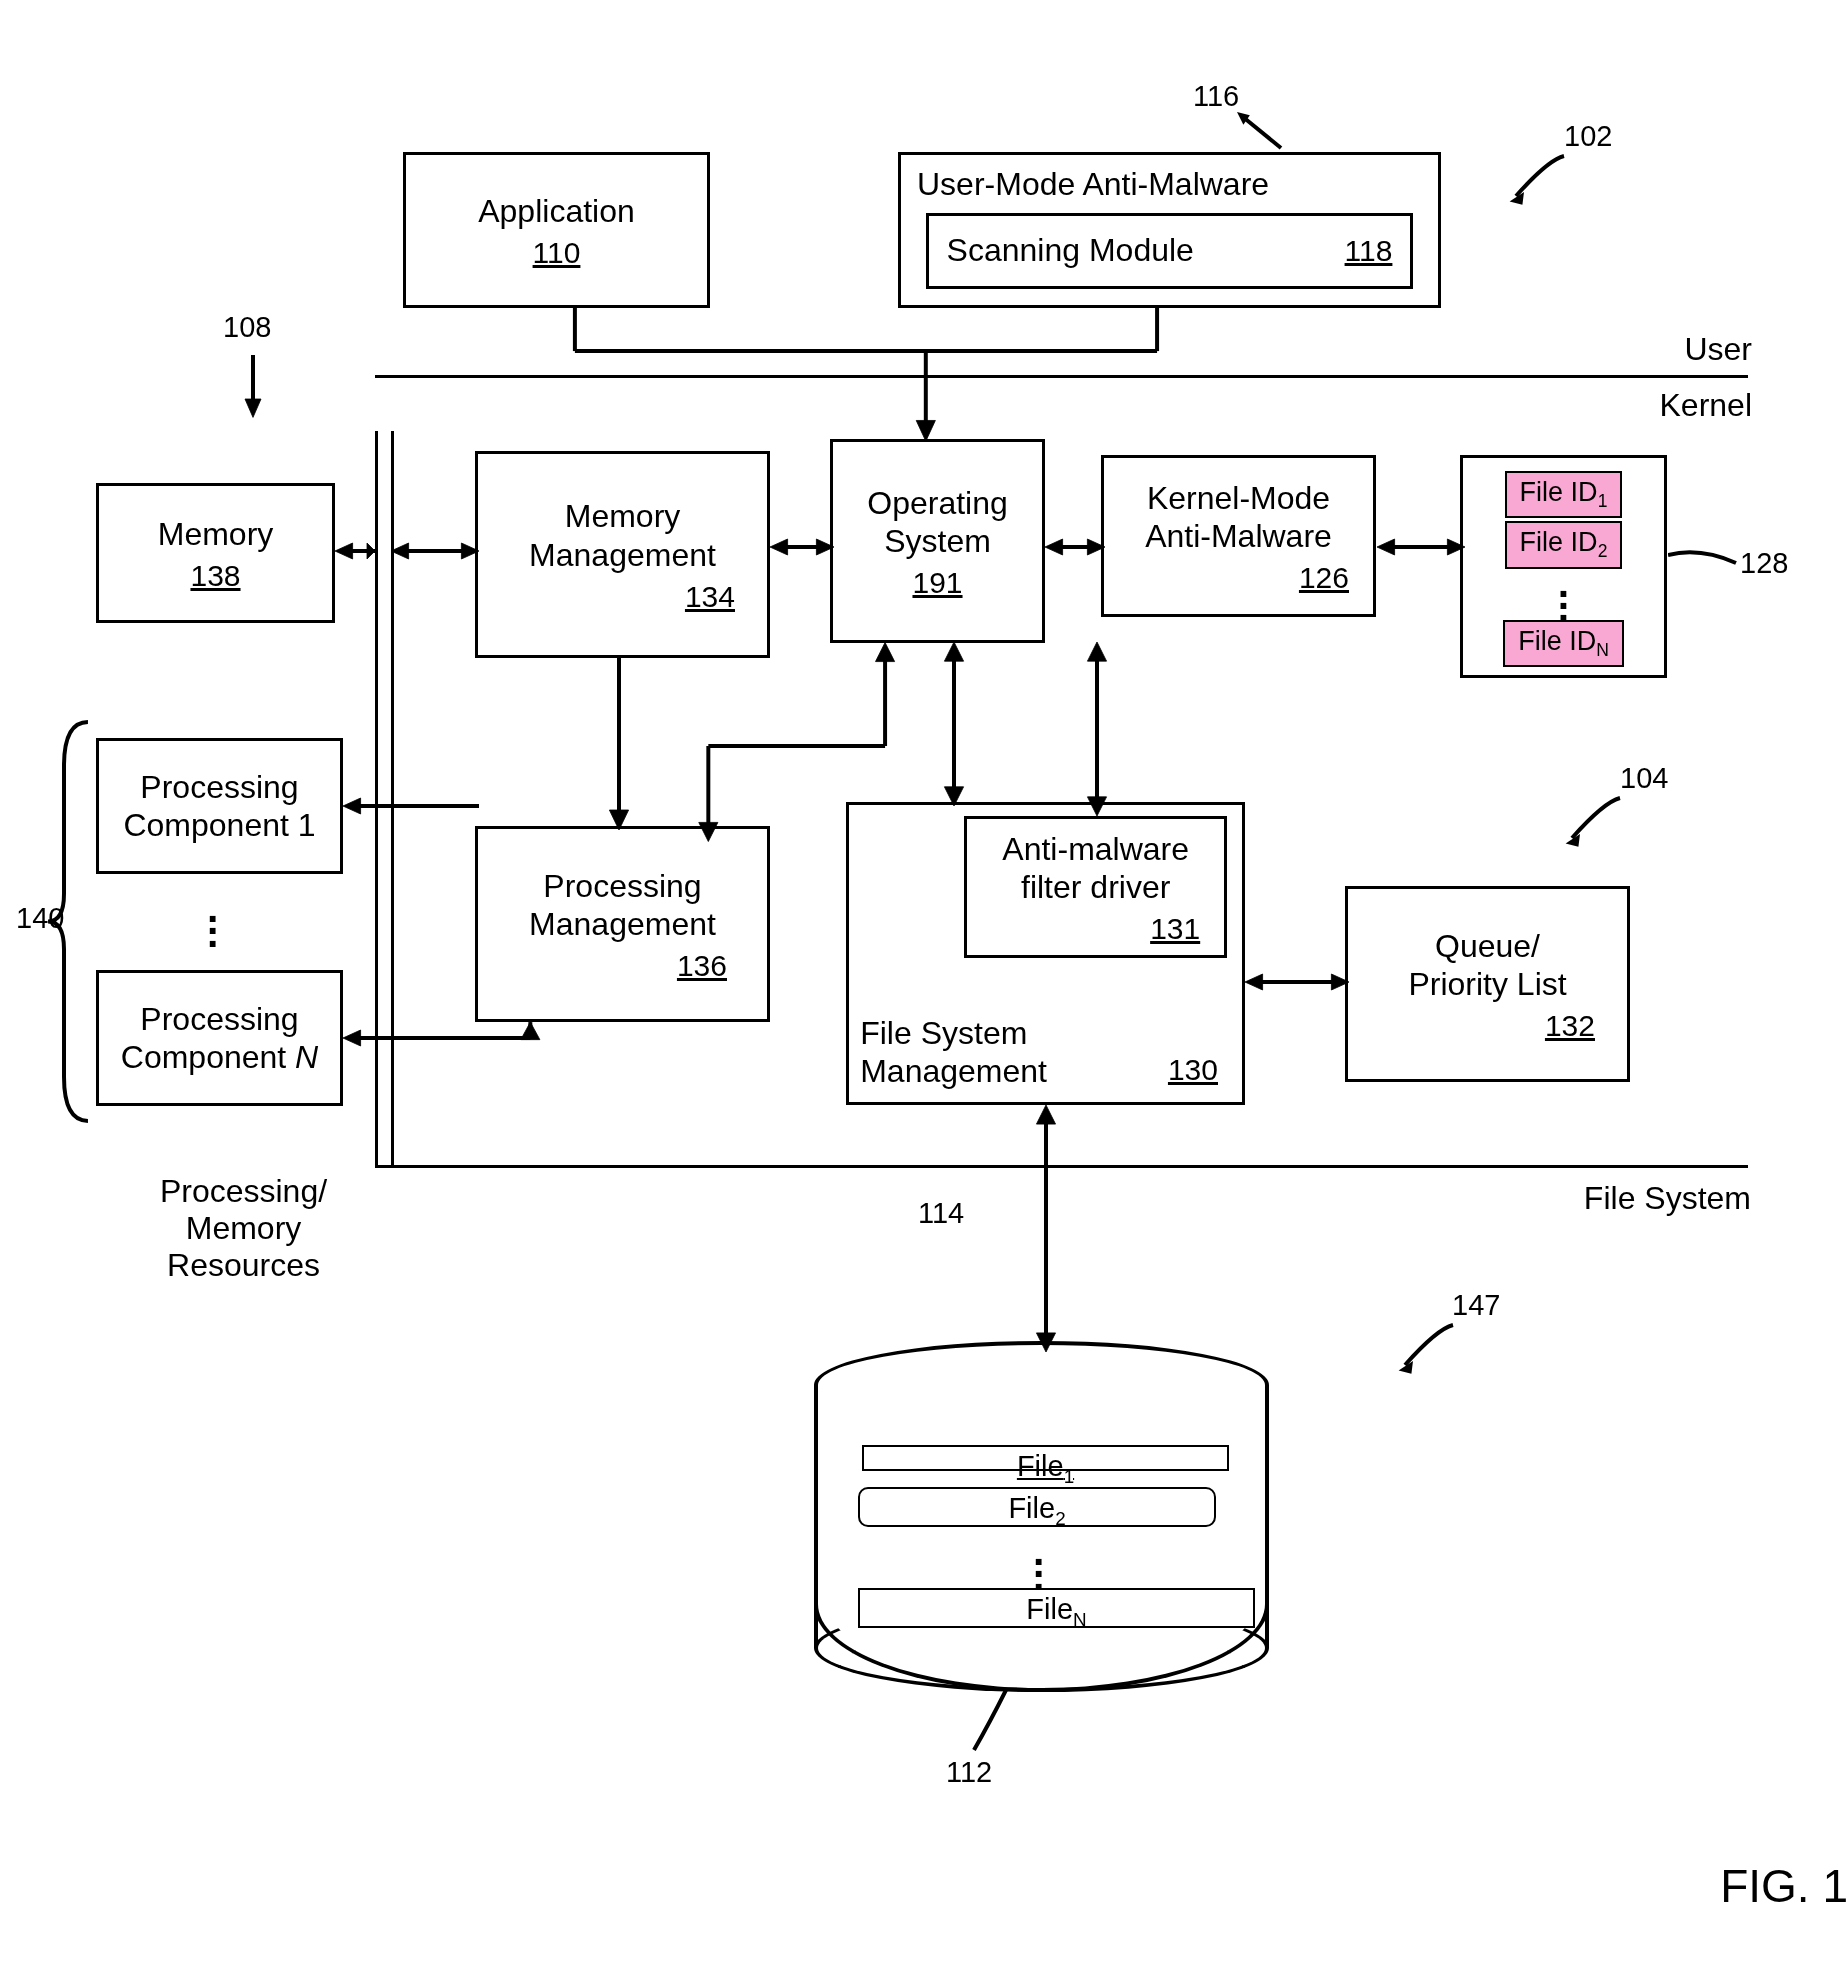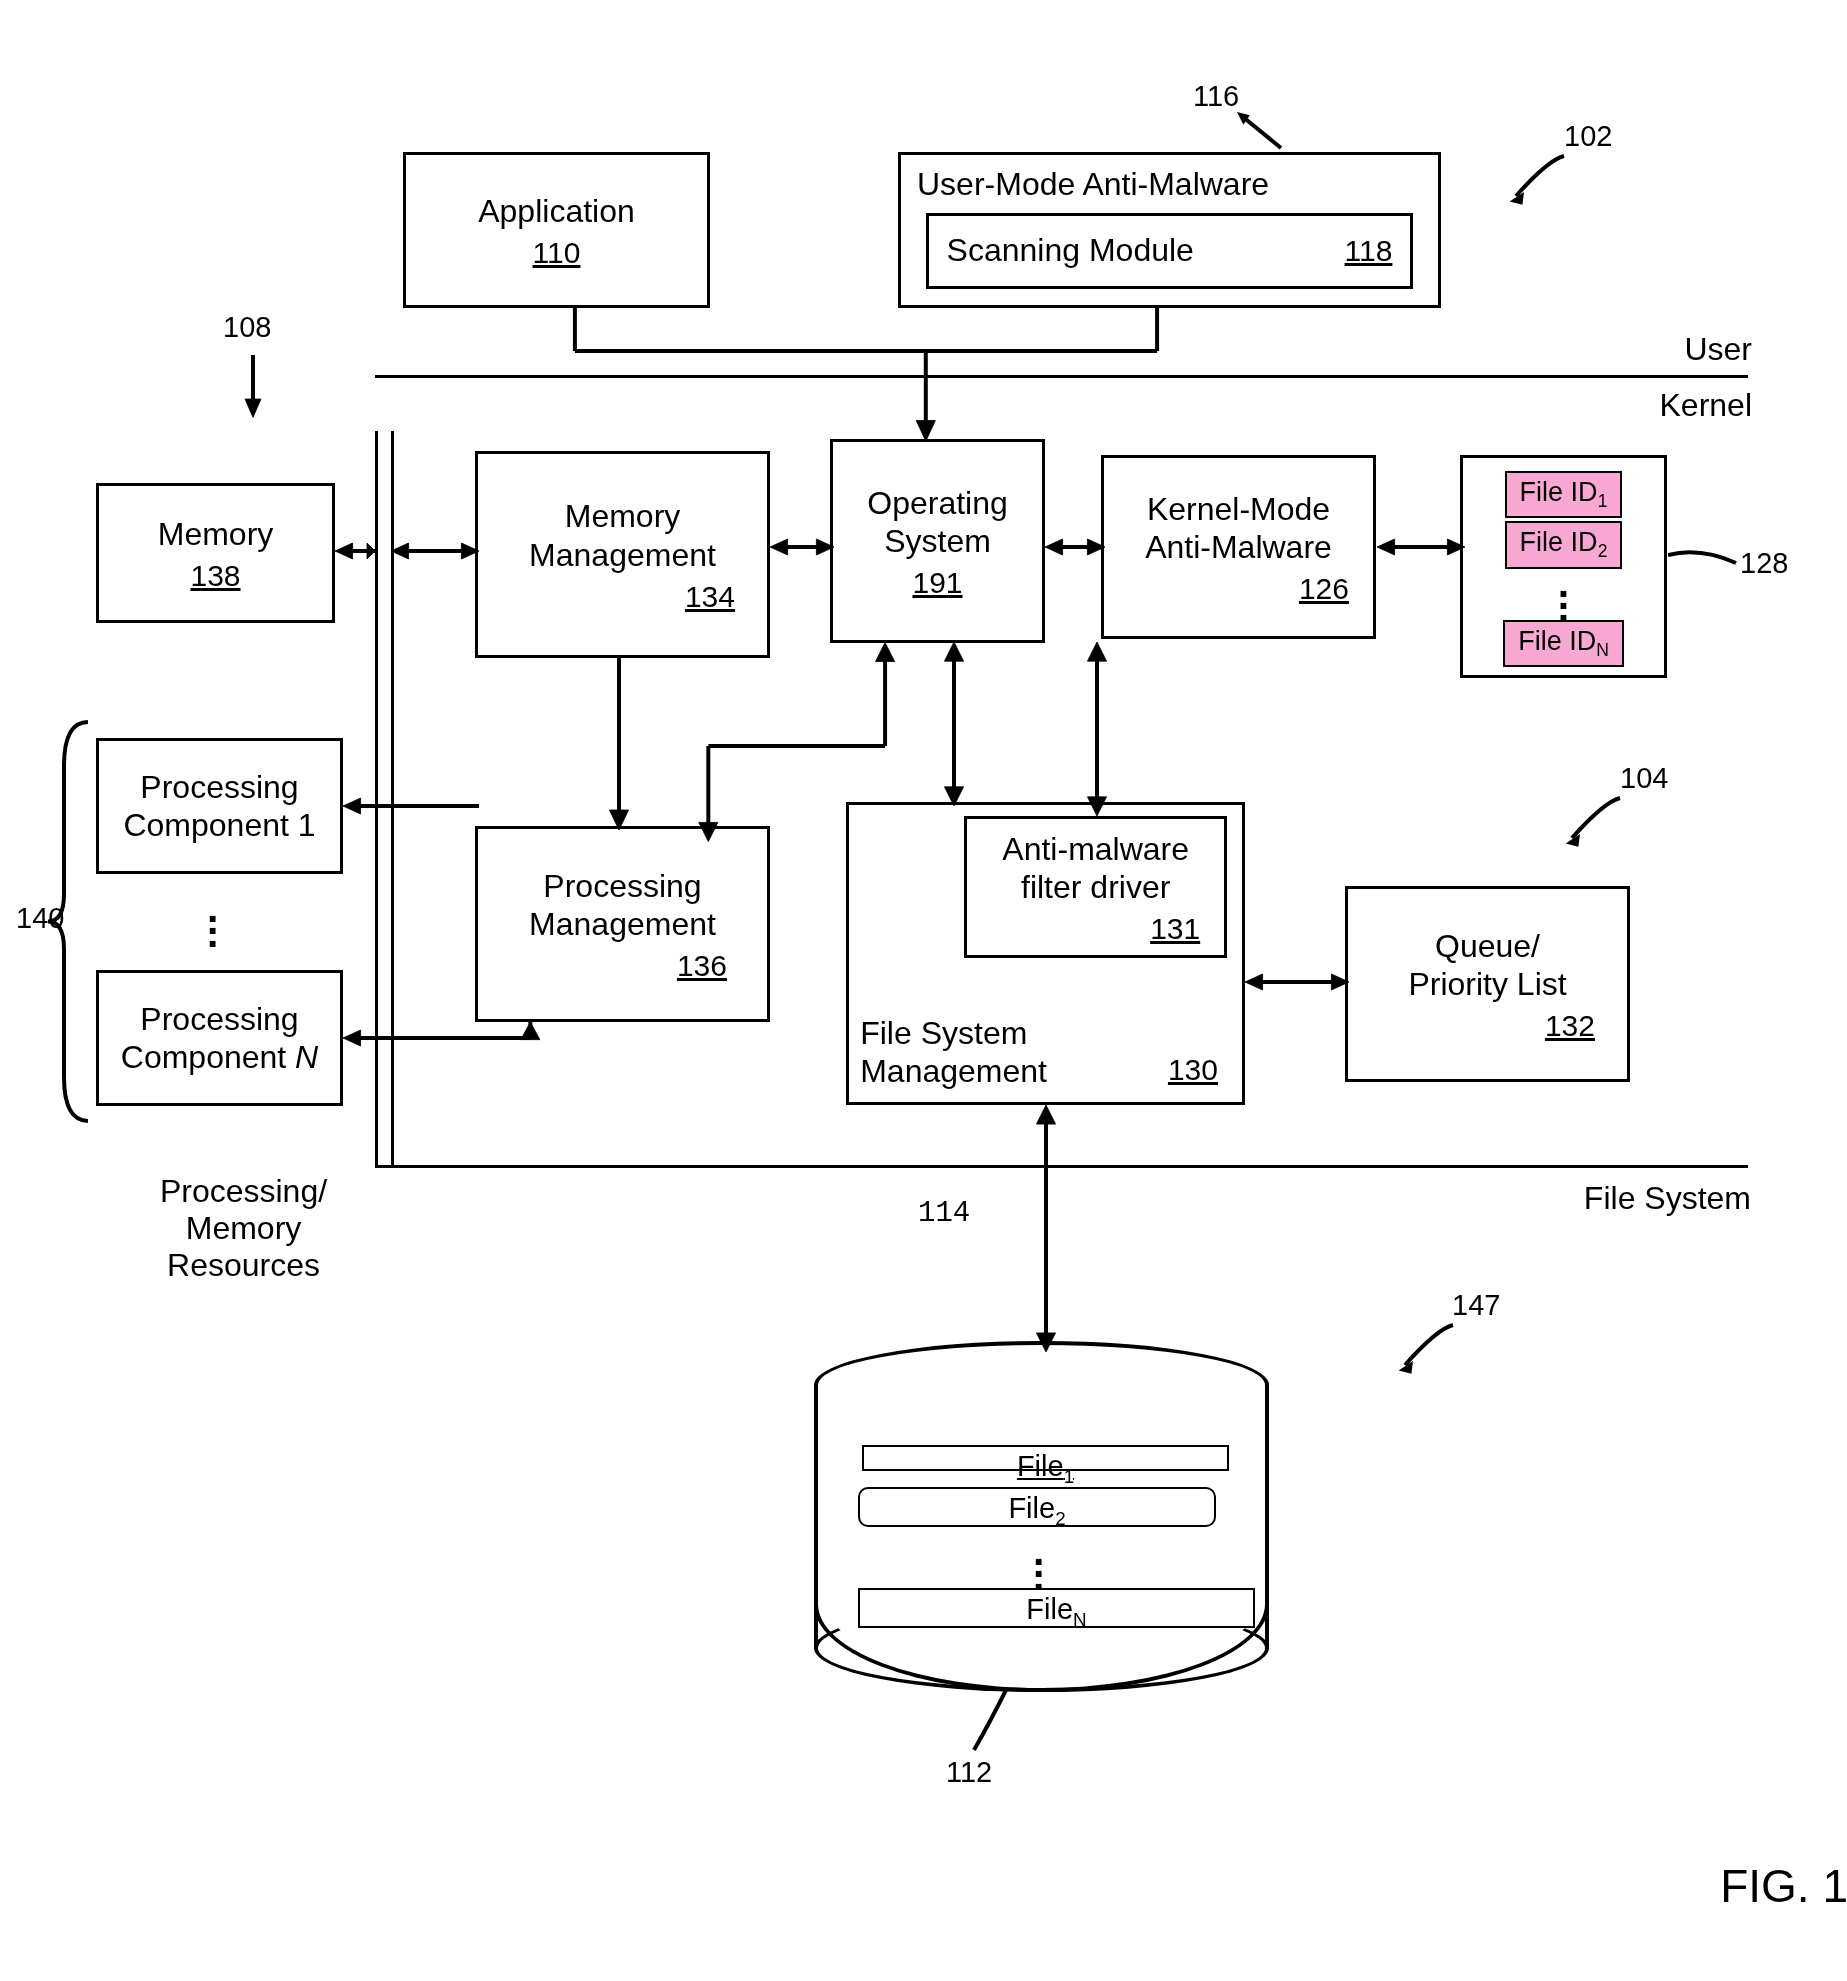--- a/index.html
+++ b/index.html
@@ -144,21 +144,21 @@
 Management</span>
     <span class="ref" style="align-self:flex-end; margin-right:32px;">134</span>
   </div>
 
   <div class="box" style="left:830px; top:439px; width:215px; height:204px; white-space:pre-line;">
     <span class="title">Operating
 System</span>
     <span class="ref">191</span>
   </div>
 
-  <div class="box" style="left:1101px; top:455px; width:275px; height:184px; white-space:pre-line;">
+  <div class="box" style="left:1101px; top:455px; width:275px; height:162px; white-space:pre-line;">
     <span class="title">Kernel-Mode
 Anti-Malware</span>
     <span class="ref" style="align-self:flex-end; margin-right:24px;">126</span>
   </div>
 
   <div class="box" style="left:1460px; top:455px; width:207px; height:223px; justify-content:flex-start; padding-top:11.2px;">
     <div class="id-row"><span>File ID</span><span class="sub">1</span></div>
     <div class="id-row"><span>File ID</span><span class="sub">2</span></div>
     <div class="vdots" style="position:relative; margin:6.4px 0 4.8px 0;">
         <span>.</span>
@@ -229,21 +229,21 @@
   <div class="vline" style="left:375px; top:431px; height:734px;"></div>
   <div class="vline" style="left:391px; top:431px; height:734px;"></div>
 
   <div class="hline" style="left:375px; top:1165px; width:1373px;"></div>
   <div class="label" style="left:1544px; top:1180px; width:207px; text-align:right;">File System</div>
 
   <div class="label" style="left:140px; top:1173px; width:207px; white-space:pre-line; text-align:center;">Processing/
 Memory
 Resources</div>
 
-  <div class="label small" style="left:918px; top:1197px;font-family:Liberation Mono, monospace;">114</div>
+  <div class="label small" style="left:918px; top:1197px;">114</div>
 
   <div class="label small" style="left:1452px; top:1289px;">147</div>
   <svg class="pointer" style="left:1389px; top:1321px; width:72px; height:56px;" viewBox="0 0 90 70">
       <path d="M80 5 Q60 10 20 55"></path>
       <polygon points="12,62 30,50 28,66"></polygon>
     </svg>
 
   <div class="cyl-wrap" style="left:814px; top:1341px; width:455px; height:351px;">
     <div class="cyl-ellipse" style="top:0; height:88px;"></div>
     <div class="cyl-body" style="top:44px; bottom:44px;"></div>

